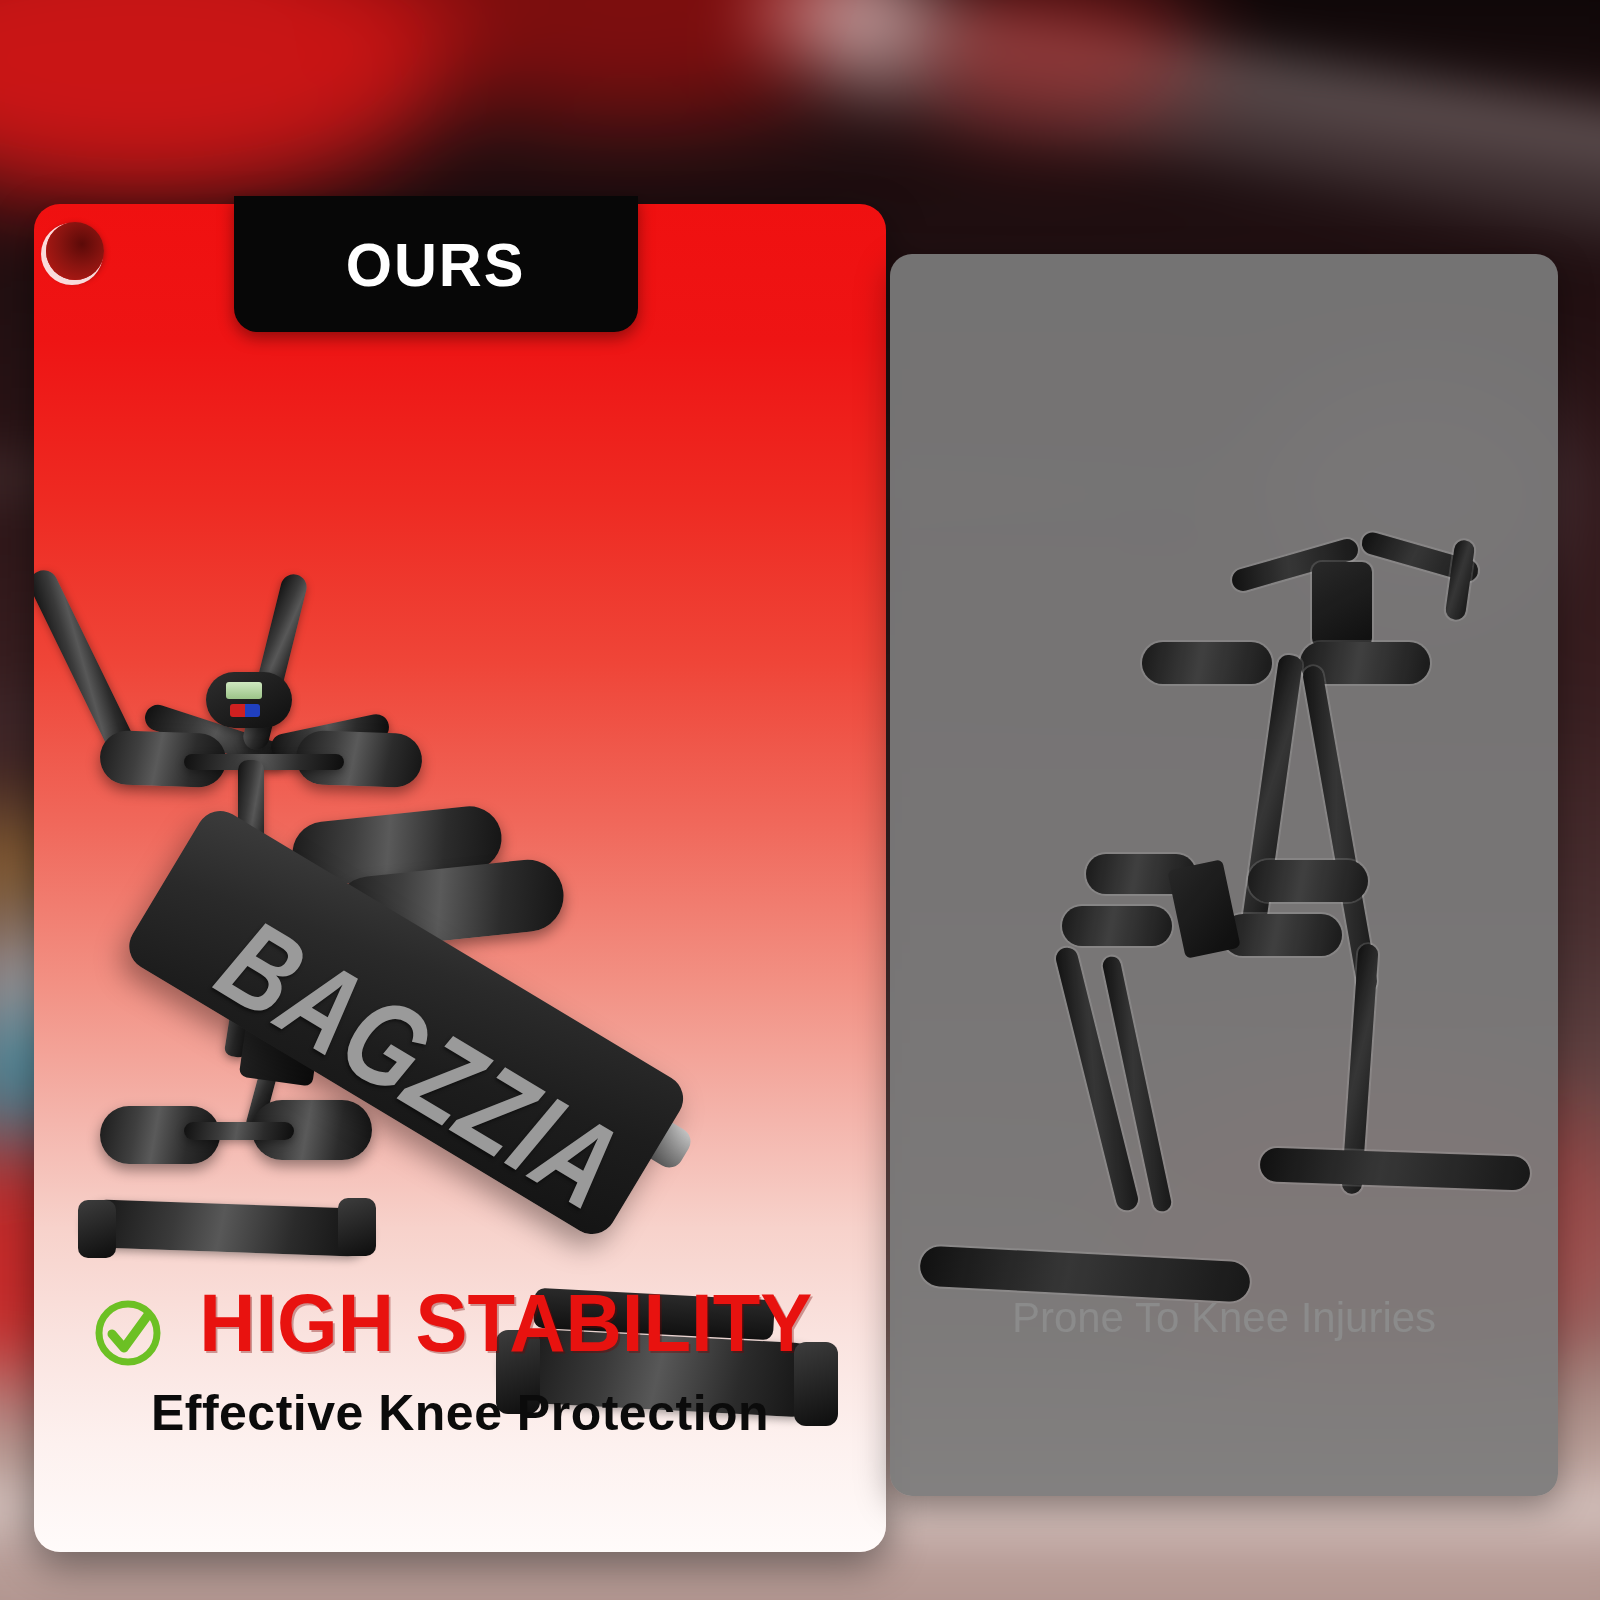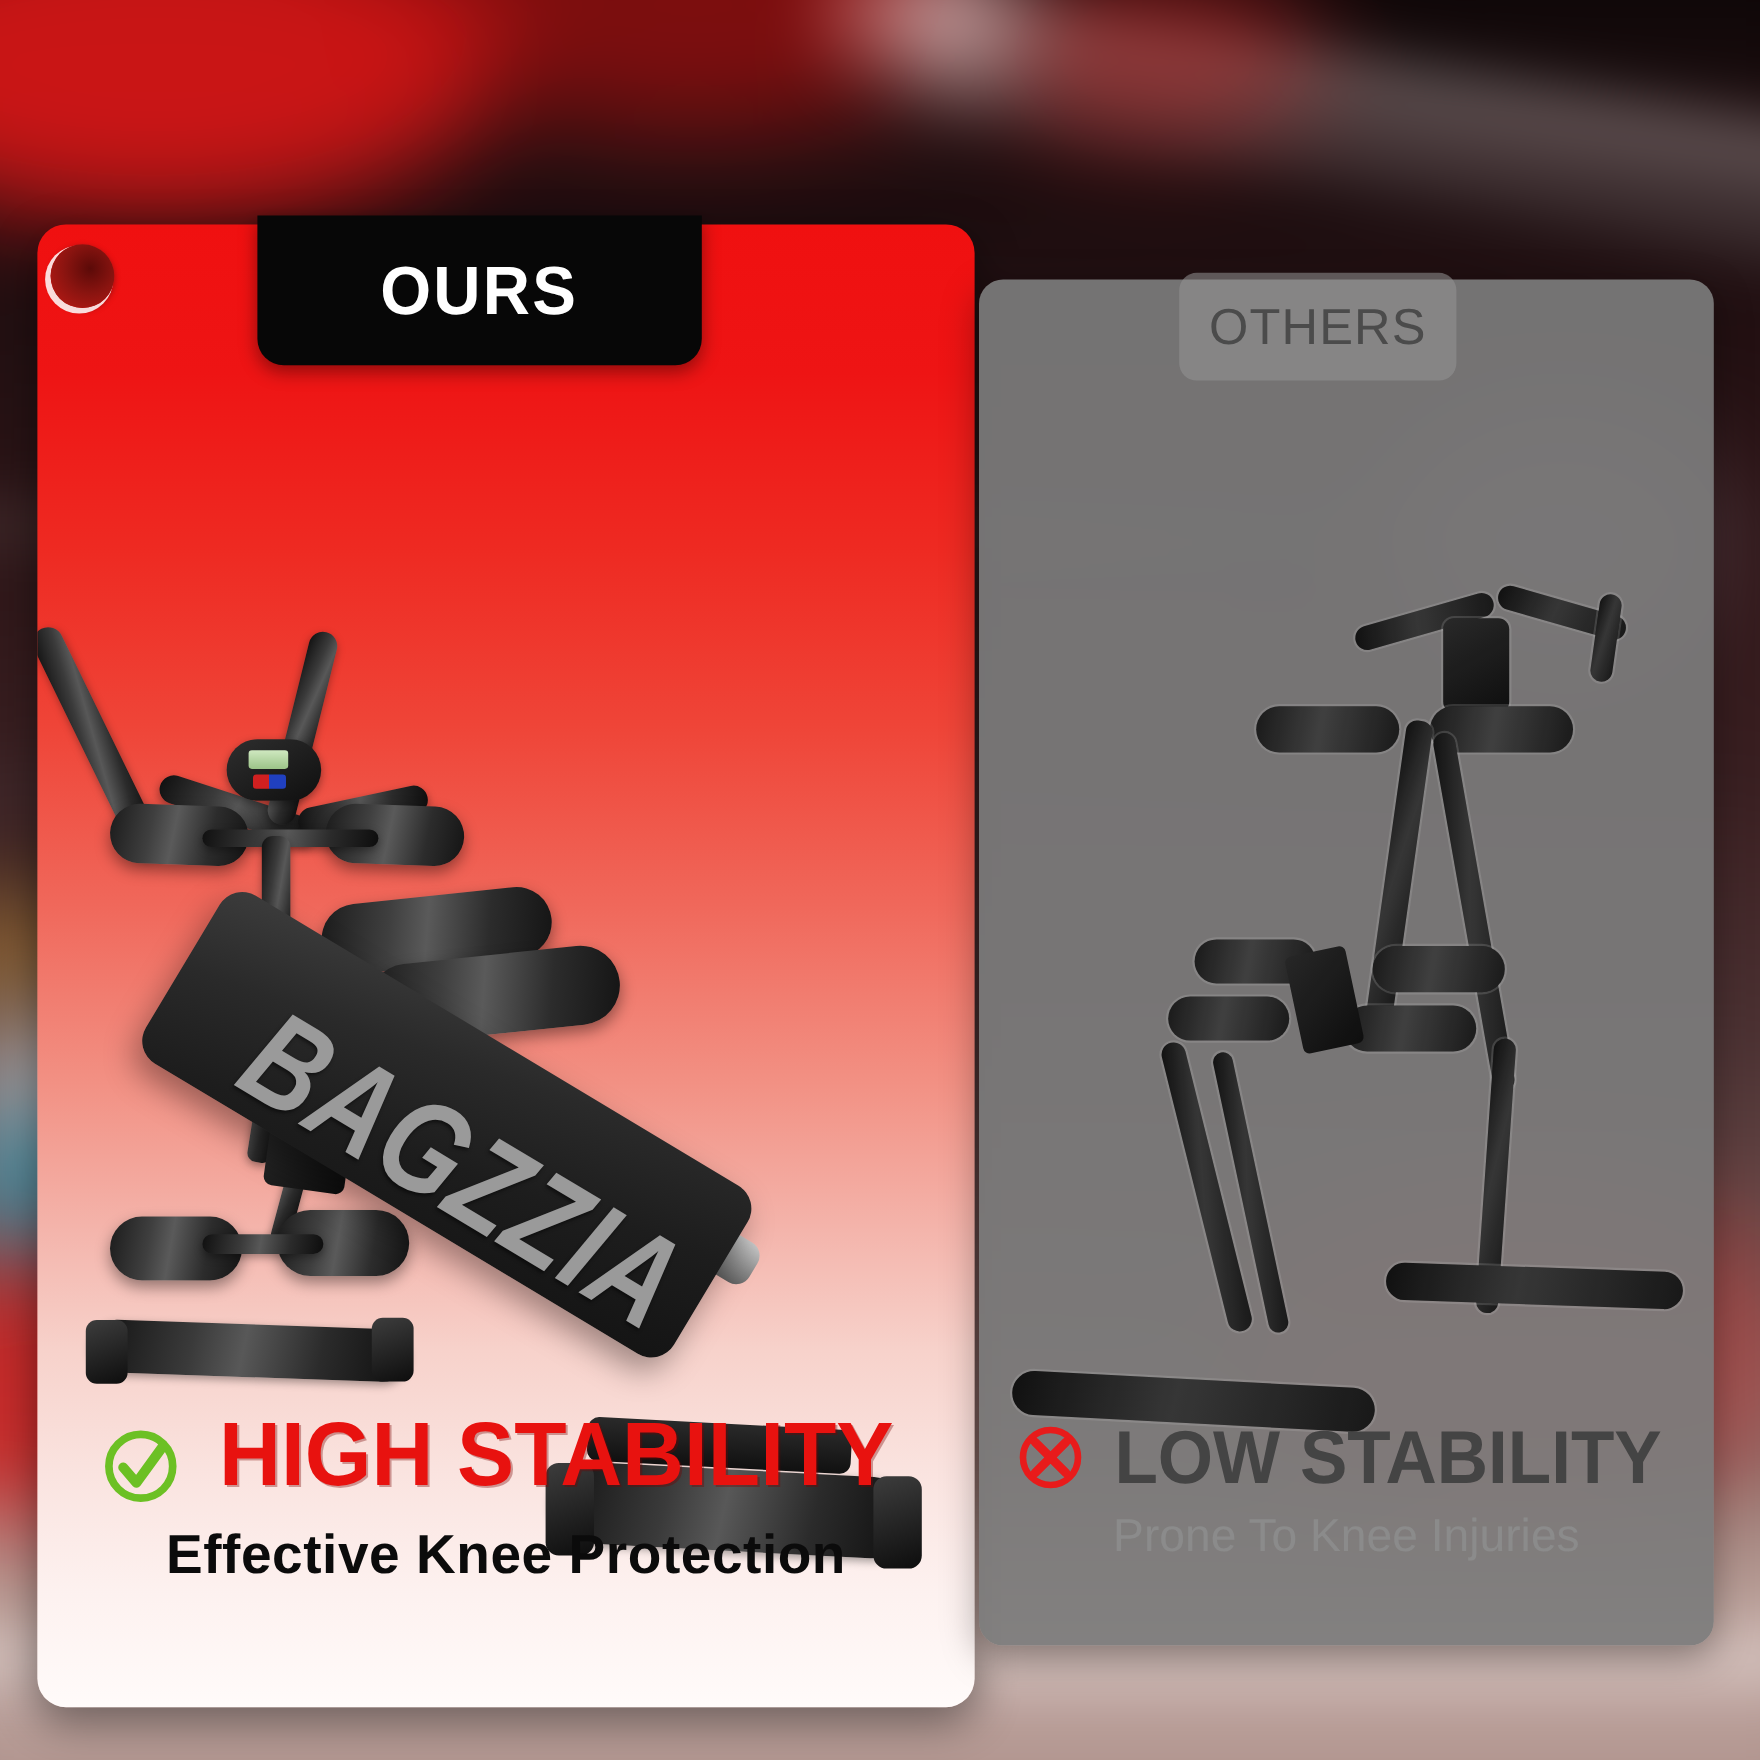--- a/index.html
+++ b/index.html
@@ -266,41 +266,30 @@
       <div class="pc" style="left:286px;top:610px;width:56px;height:90px;border-radius:6px;
                   background:linear-gradient(140deg,#2a2a2a,#0f0f0f);transform:rotate(-12deg);"></div>
       <div class="pc otube" style="left:196px;top:690px;width:22px;height:270px;transform:rotate(-14deg);border-radius:12px;"></div>
       <div class="pc otube" style="left:238px;top:700px;width:18px;height:260px;transform:rotate(-12deg);border-radius:12px;"></div>
       <div class="pc otube" style="left:460px;top:690px;width:20px;height:250px;transform:rotate(4deg);border-radius:12px;"></div>
       <div class="pc otube" style="left:370px;top:898px;width:270px;height:34px;transform:rotate(2deg);"></div>
       <div class="pc otube" style="left:30px;top:1000px;width:330px;height:40px;transform:rotate(3deg);"></div>
     </div>
   </div>
 
-  <div class="badge-others">
-    <span>OTHERS</span>
-  </div>
 
 
   <div class="label-ours">
     <div class="row-ours">
       <svg width="74" height="74" viewBox="0 0 74 74">
         <circle cx="37" cy="37" r="29" fill="none" stroke="#6cc024" stroke-width="7"></circle>
         <polyline points="21,38 33,52 57,19" fill="none" stroke="#6cc024" stroke-width="9" stroke-linecap="round" stroke-linejoin="round"></polyline>
       </svg>
       <div class="title-ours">HIGH STABILITY</div>
     </div>
     <div class="sub-ours">Effective Knee Protection</div>
   </div>
 
   <div class="label-others">
-    <div class="row-others">
-      <svg width="62" height="62" viewBox="0 0 62 62">
-        <circle cx="31" cy="31" r="25" fill="none" stroke="#e81b1b" stroke-width="6"></circle>
-        <line x1="17" y1="17" x2="45" y2="45" stroke="#e81b1b" stroke-width="8" stroke-linecap="round"></line>
-        <line x1="45" y1="17" x2="17" y2="45" stroke="#e81b1b" stroke-width="8" stroke-linecap="round"></line>
-      </svg>
-      <div class="title-others">LOW STABILITY</div>
-    </div>
     <div class="sub-others">Prone To Knee Injuries</div>
   </div>
 
 </div>
 
 </body></html>

